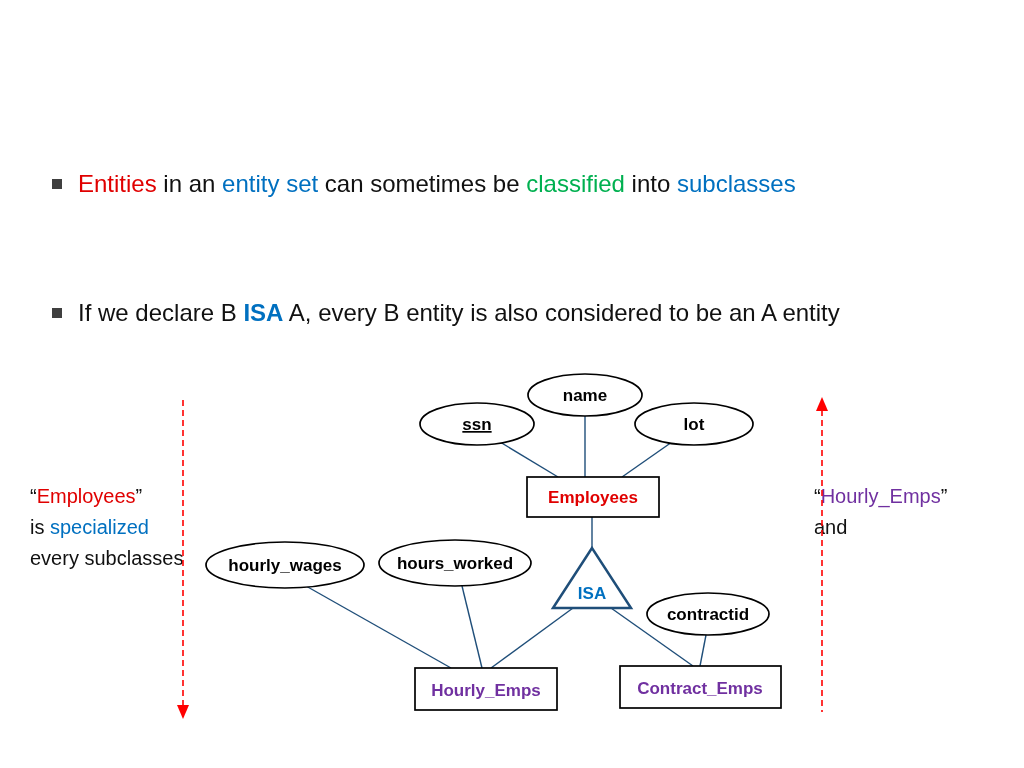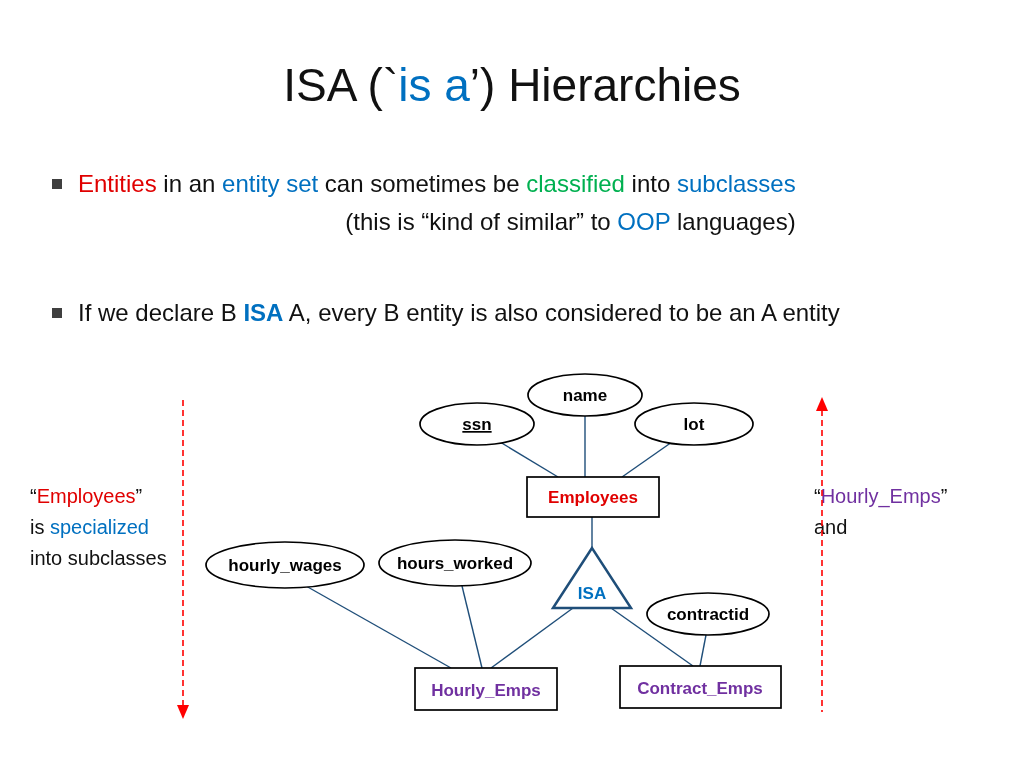--- a/index.html
+++ b/index.html
@@ -95,41 +95,39 @@
   }
   .diagram-svg .t-red    { fill: #E00000; }
   .diagram-svg .t-blue   { fill: #0070C0; }
   .diagram-svg .t-purple { fill: #7030A0; }
 </style>
 </head>
 <body>
 
 <div class="slide">
 
-  <h1 class="title"><span>ISA (`</span><span class="c-blue">is a</span><span>’) Hierarchies</span></h1>
 
   <div class="bullet bullet-1">
     <span class="marker"></span>
     <div class="btext">
       <span class="line"><span class="c-red">Entities</span><span> in an </span><span class="c-blue">entity set</span><span> can sometimes be </span><span class="c-green">classified</span><span> into </span><span class="c-blue">subclasses</span></span>
-      <span class="line"><span>(this is “kind of similar” to </span><span class="c-blue">OOP</span><span> languages)</span></span>
     </div>
   </div>
 
   <div class="bullet bullet-2">
     <span class="marker"></span>
     <div class="btext">
       <span class="line"><span>If we declare B </span><span class="c-blue bold">ISA</span><span> A, every B entity is also considered to be an A entity</span></span>
     </div>
   </div>
 
   <div class="side-note left-note">
     <span class="line"><span>“</span><span class="c-red">Employees</span><span>”</span></span>
     <span class="line"><span>is </span><span class="c-blue">specialized</span></span>
-    <span class="line">into subclasses</span>
+    <span class="line">every subclasses</span>
   </div>
 
   <div class="side-note right-note">
     <span class="line"><span>“</span><span class="c-purple">Hourly_Emps</span><span>”</span></span>
     <span class="line">and</span>
   </div>
 
   <svg class="diagram-svg" width="1024" height="768" viewBox="0 0 1024 768">
 
     <line class="conn" x1="585" y1="416" x2="585" y2="477"></line>

